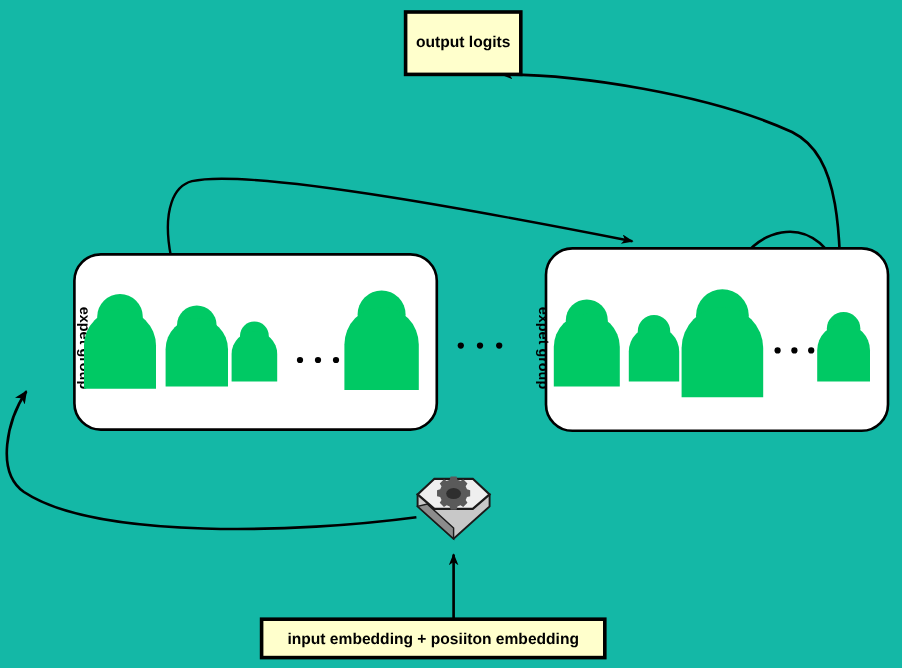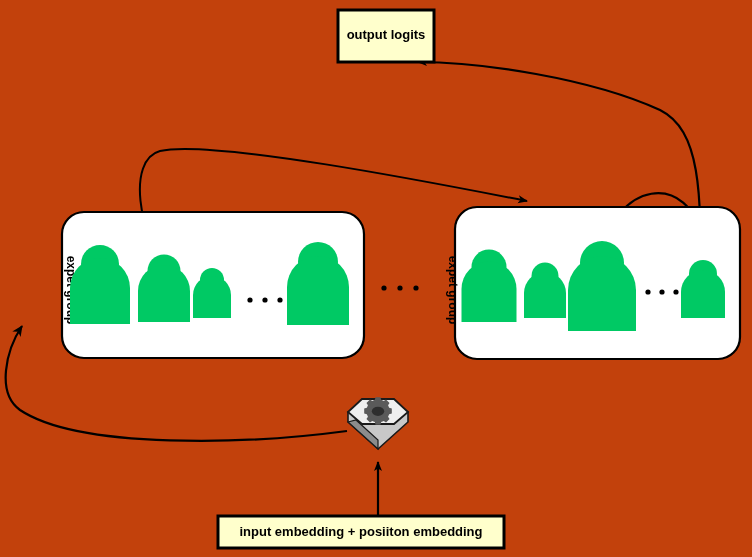--- a/index.html
+++ b/index.html
@@ -7,21 +7,21 @@
     padding: 0;
     background: #ffffff;
   }
   body {
     font-family: "Liberation Sans", sans-serif;
   }
   #canvas {
     position: relative;
     width: 752px;
     height: 557px;
-    background: #c2410c;
+    background: #14b8a6;
     overflow: hidden;
   }
   svg.layer {
     position: absolute;
     left: 0;
     top: 0;
     width: 752px;
     height: 557px;
   }
   .box-text {

